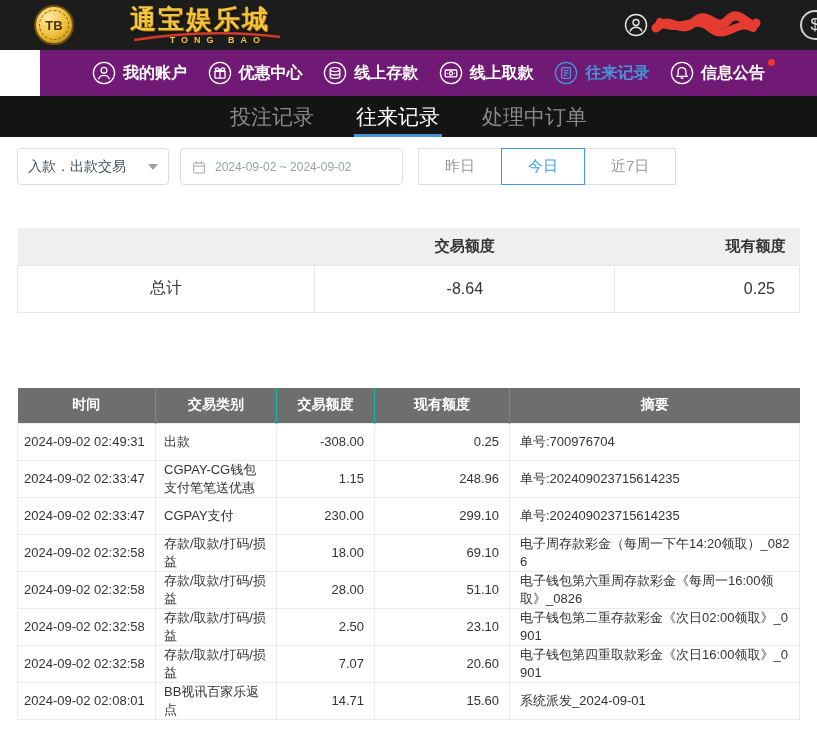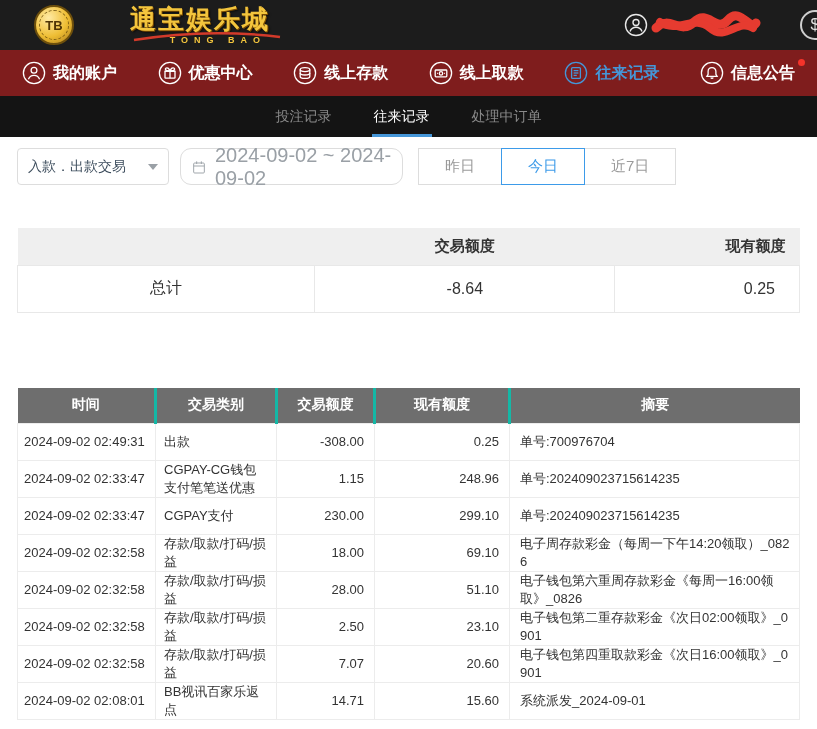--- a/index.html
+++ b/index.html
@@ -34,60 +34,60 @@
   .topbar-right { margin-left:auto; display:flex; align-items:center; }
   .avatar-icon { width:24px; height:24px; color:#e8e8e8; margin-right:2px; }
   .scribble { margin-right:38px; }
   .dollar-circle {
     width:30px; height:30px; border:2px solid #cfcfcf; border-radius:50%;
     color:#e3e3e3; font-size:16px; display:flex; align-items:center; justify-content:center;
     margin-right:-13px; flex:0 0 auto; cursor:pointer;
   }
   
   .mainnav {
-    height:46px; background:#7f1d1d; display:flex; align-items:center;
-    justify-content:space-between; padding:0 22px;
+    height:46px; background:#701a75; display:flex; align-items:center;
+    justify-content:space-between; padding:0 52px;margin-left:40px;
   }
   .nav-item { display:flex; align-items:center; gap:7px; color:#fff; cursor:pointer; position:relative; }
   .nav-item .nav-label { font-size:16px; font-weight:bold; }
   .nav-item.active { color:#4596d8; }
   .nav-icon { width:24px; height:24px; display:block; }
   .nav-icon svg { width:24px; height:24px; stroke:currentColor; fill:none; stroke-width:1.3; }
   .badge-dot {
     width:7px; height:7px; border-radius:50%; background:#f5332a;
     position:absolute; right:-10px; top:-2px;
   }
   
   .subnav {
     height:41px; background:#141414; display:flex; justify-content:center;
     align-items:stretch; gap:38px;
   }
   .subtab {
-    color:#8a8a8a; font-size:14px; display:flex; align-items:center;
+    color:#8a8a8a; font-size:21px; display:flex; align-items:center;
     cursor:pointer; position:relative; padding:13px 2px;
   }
   .subtab.active { color:#ffffff; }
   .subtab.active::after {
     content:""; position:absolute; left:0; right:0; bottom:0; height:3px; background:#4596d8;
   }
   
   .filterbar { display:flex; align-items:center; padding:11px 17px 0 17px; }
   .type-select {
     width:152px; height:37px; border:1px solid #ddd; border-radius:4px;
     display:flex; align-items:center; justify-content:space-between;
     padding:0 10px; color:#3c4c5c; font-size:14px; cursor:pointer; background:#fff;
   }
   .caret-down {
     width:0; height:0; border-left:5px solid transparent; border-right:5px solid transparent;
     border-top:6px solid #9aa0a6;
   }
   .date-input {
-    width:223px; height:37px; border:1px solid #ddd; border-radius:11px;
+    width:223px; height:37px; border:1px solid #ddd; border-radius:4px;
     display:flex; align-items:center; gap:8px; padding:0 10px;
-    color:#9aa0a6; font-size:20px; margin-left:11px; cursor:text; background:#fff;
+    color:#9aa0a6; font-size:12px; margin-left:11px; cursor:text; background:#fff;
   }
   .cal-icon svg { width:16px; height:16px; stroke:#9aa0a6; fill:none; stroke-width:1.4; display:block; }
   .range-group { display:flex; margin-left:15px; }
   .range-btn {
     height:37px; padding:0 26px; border:1px solid #ddd; background:#fff;
     color:#9a9a9a; font-size:15px; margin-left:-1px; cursor:pointer;
     font-family:inherit; position:relative;
   }
   .range-btn:first-child { margin-left:0; }
   .range-btn.active { color:#3d9be9; border-color:#3d9be9; z-index:2; }
@@ -107,21 +107,21 @@
     height:47px; border:1px solid #e8e8e8; font-size:16px;
   }
   .summary-table tbody td.col-label { text-align:center; }
   .summary-table tbody td.col-amount { text-align:center; }
   .summary-table tbody td.col-balance { text-align:right; padding-right:24px; }
   
   .records-wrap { margin:75px 17px 0 17px; }
   .records-table { width:100%; border-collapse:collapse; font-size:13px; color:#333; table-layout:fixed; }
   .records-table thead th {
     background:#6e6e6e; color:#fff; font-weight:bold; height:36px; font-size:14px;
-    border-right:3px solid #14b8a6; text-align:center;
+    border-right:1px solid #14b8a6; text-align:center;
   }
   .records-table thead th:last-child { border-right:none; }
   .records-table col.c-time { width:138px; }
   .records-table col.c-type { width:121px; }
   .records-table col.c-amount { width:98px; }
   .records-table col.c-balance { width:135px; }
   .records-table tbody td {
     border:1px solid #ececec; height:37px; padding:0 8px; line-height:1.35;
     word-break:break-all;
   }

